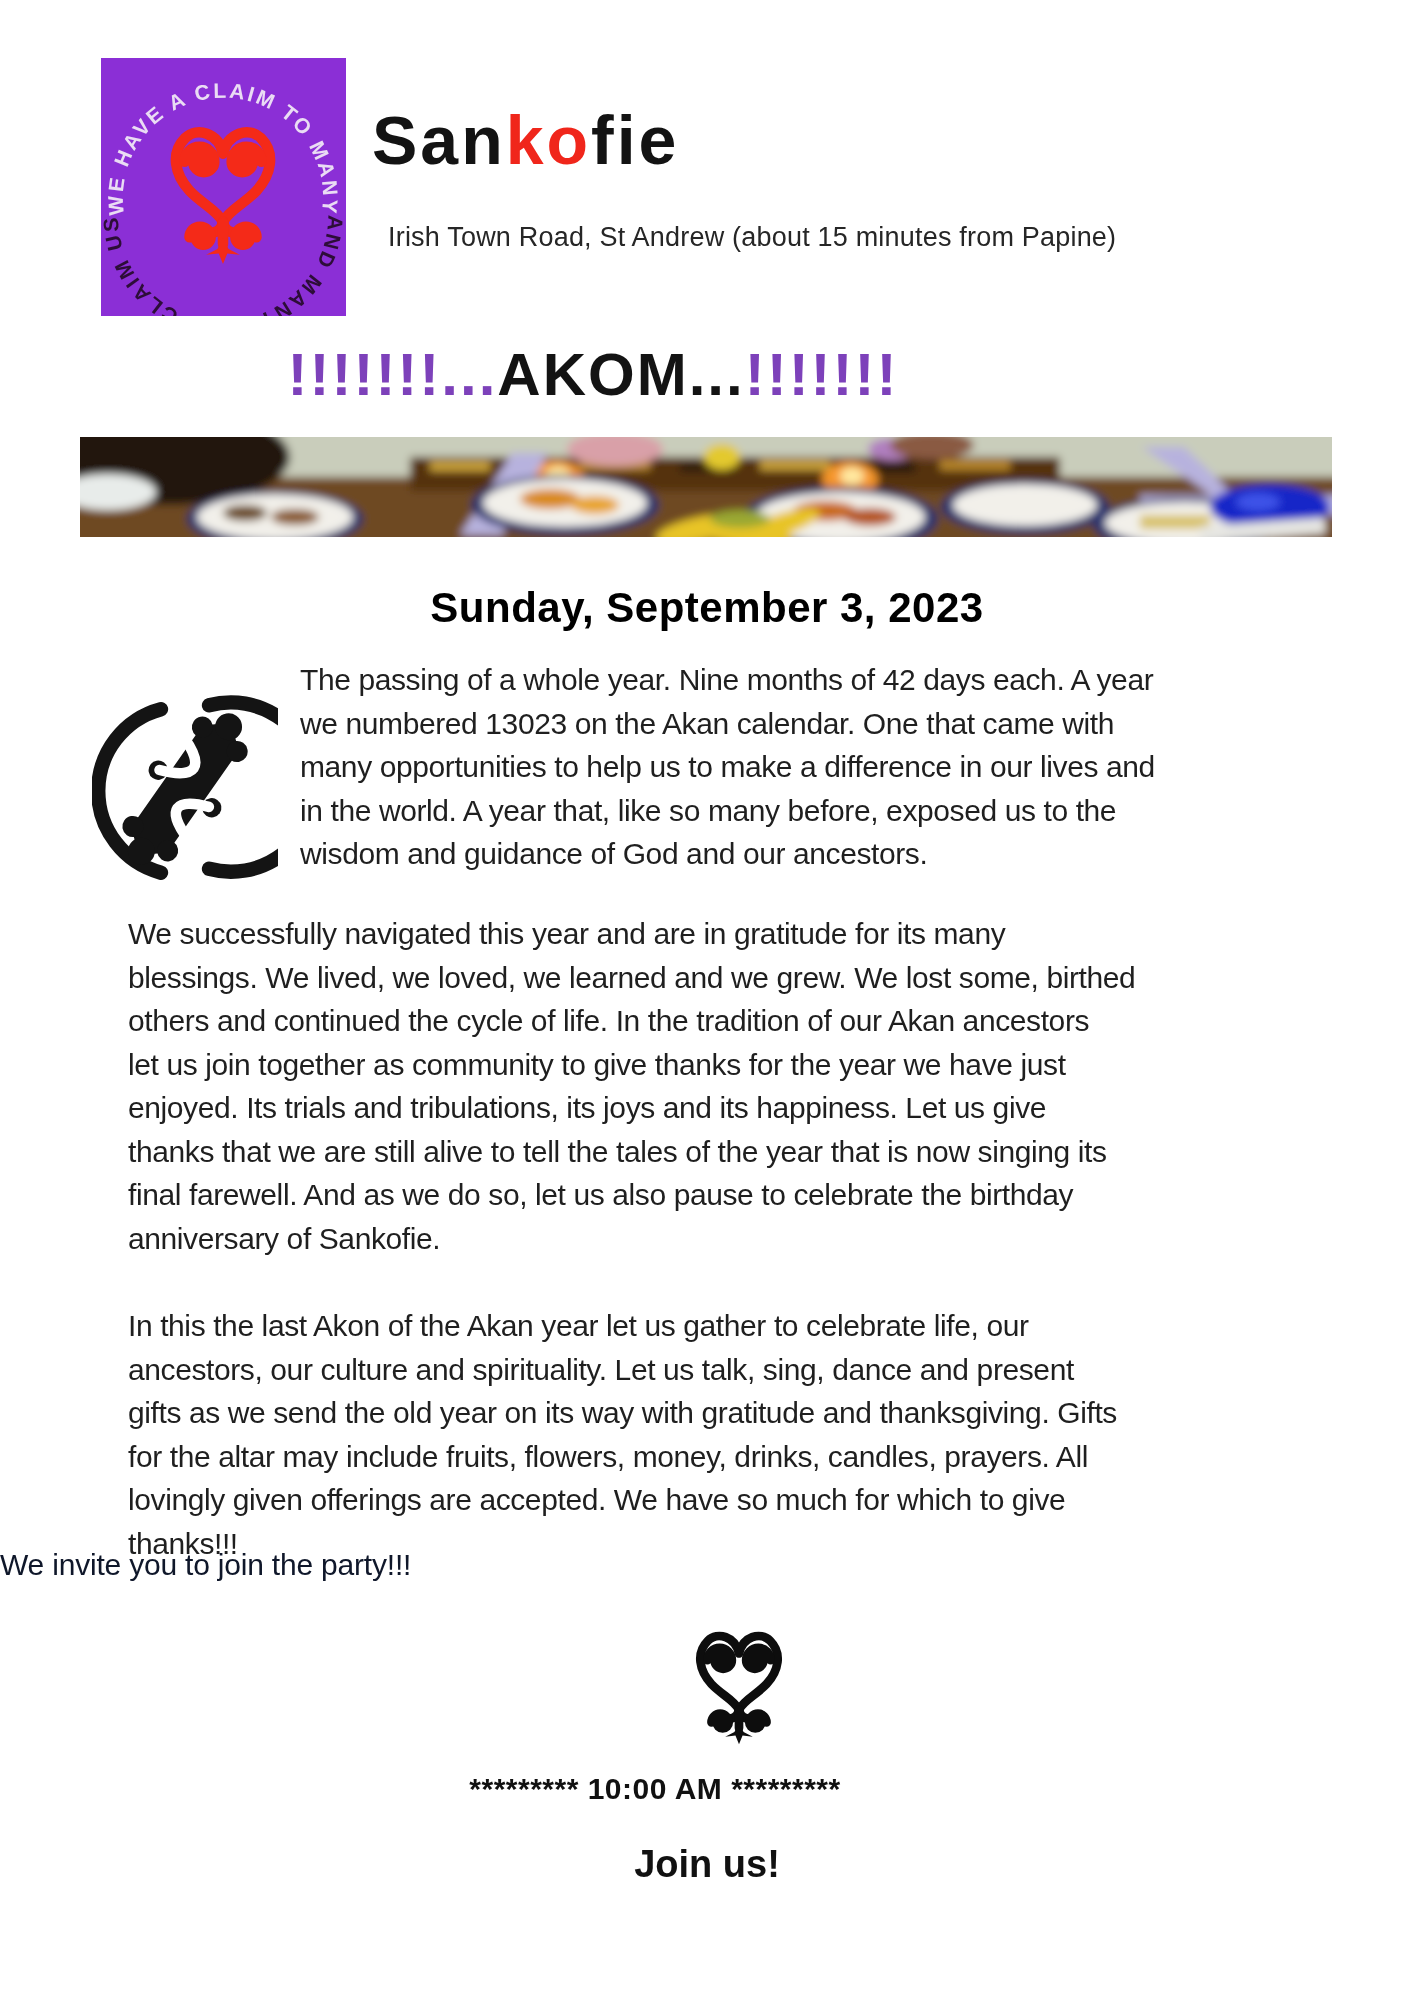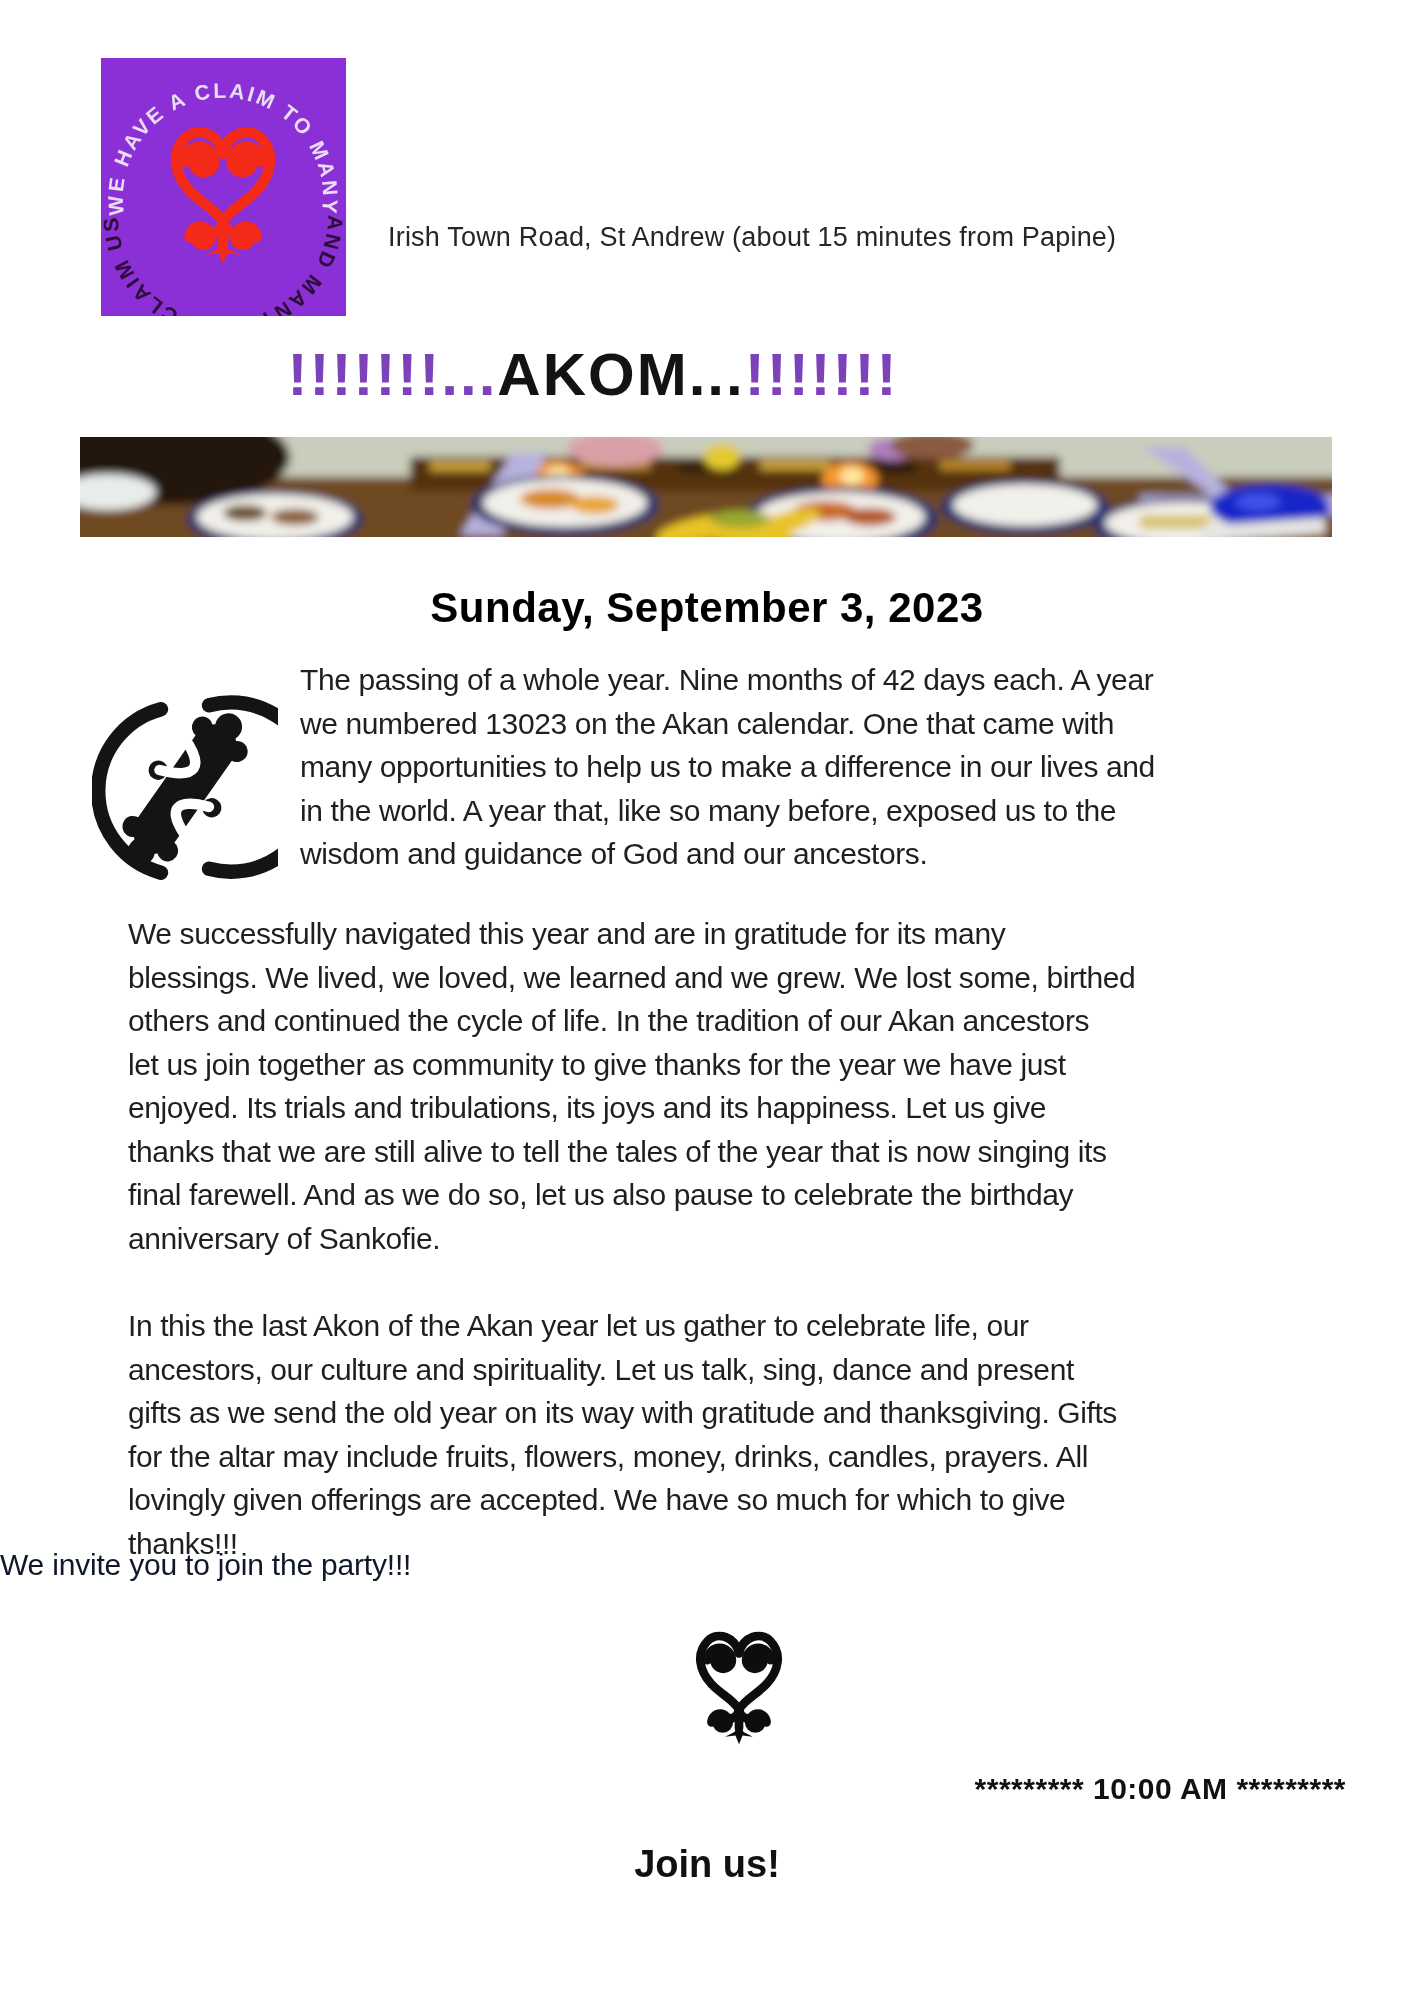--- a/index.html
+++ b/index.html
@@ -40,21 +40,21 @@
   .p1{left:300px;top:658px;width:1020px;}
   .p2{left:128px;top:912px;width:1240px;}
   .p3{left:128px;top:1304px;width:1240px;}
   .invite{left:0;top:1548px;width:1214px;font-size:30px;letter-spacing:-0.2px;color:#0f172a;}
 
   
   .heart-bottom{left:688px;top:1610px;width:102px;height:138px;color:#0d0d0d;}
   .heart-red{color:#f42a18;}
 
   
-  .time{left:0;top:1772px;width:1310px;text-align:right;font-size:30px;font-weight:bold;color:#111111;letter-spacing:0.5px;padding-left:36px;}
+  .time{left:0;top:1772px;width:1310px;text-align:center;font-size:30px;font-weight:bold;color:#111111;letter-spacing:0.5px;}
   .join{left:0;top:1843px;width:1414px;text-align:center;font-size:38px;font-weight:bold;color:#111111;}
   .info{left:77px;top:1894px;width:1260px;text-align:center;font-size:28px;line-height:41px;letter-spacing:-0.3px;color:#1f1f1f;}
 </style>
 </head>
 <body>
 
 <svg width="0" height="0" style="position:absolute" aria-hidden="true">
   <defs>
     <g id="sankofa-heart-shape">
       <g fill="none" stroke="currentColor" stroke-width="17" stroke-linecap="round">
@@ -86,20 +86,23 @@
       </text>
       <text font-size="21" font-weight="bold" letter-spacing="2.5" fill="#2d0d38">
         <textPath href="#arcBot" startOffset="50%" text-anchor="middle">AND MANY WILL CLAIM US</textPath>
       </text>
       <g class="heart-red" color="#f42a18" transform="translate(60,46) scale(0.62)">
         <use href="#sankofa-heart-shape"></use>
       </g>
     </svg>
   </div>
 
+  <div class="abs brand">
+    <span>San</span><span class="red">ko</span><span>fie</span>
+  </div>
 
   <div class="abs address">Irish Town Road, St Andrew (about 15 minutes from Papine)</div>
 
   <div class="abs akom">
     <span class="purple">!!!!!!!</span><span class="purple">...</span><span class="black">AKOM</span><span class="black">...</span><span class="purple">!!!!!!!</span>
   </div>
 
   <div class="abs banner">
     <svg viewBox="0 0 1252 100" width="1252" height="100" preserveAspectRatio="none">
       <defs>

